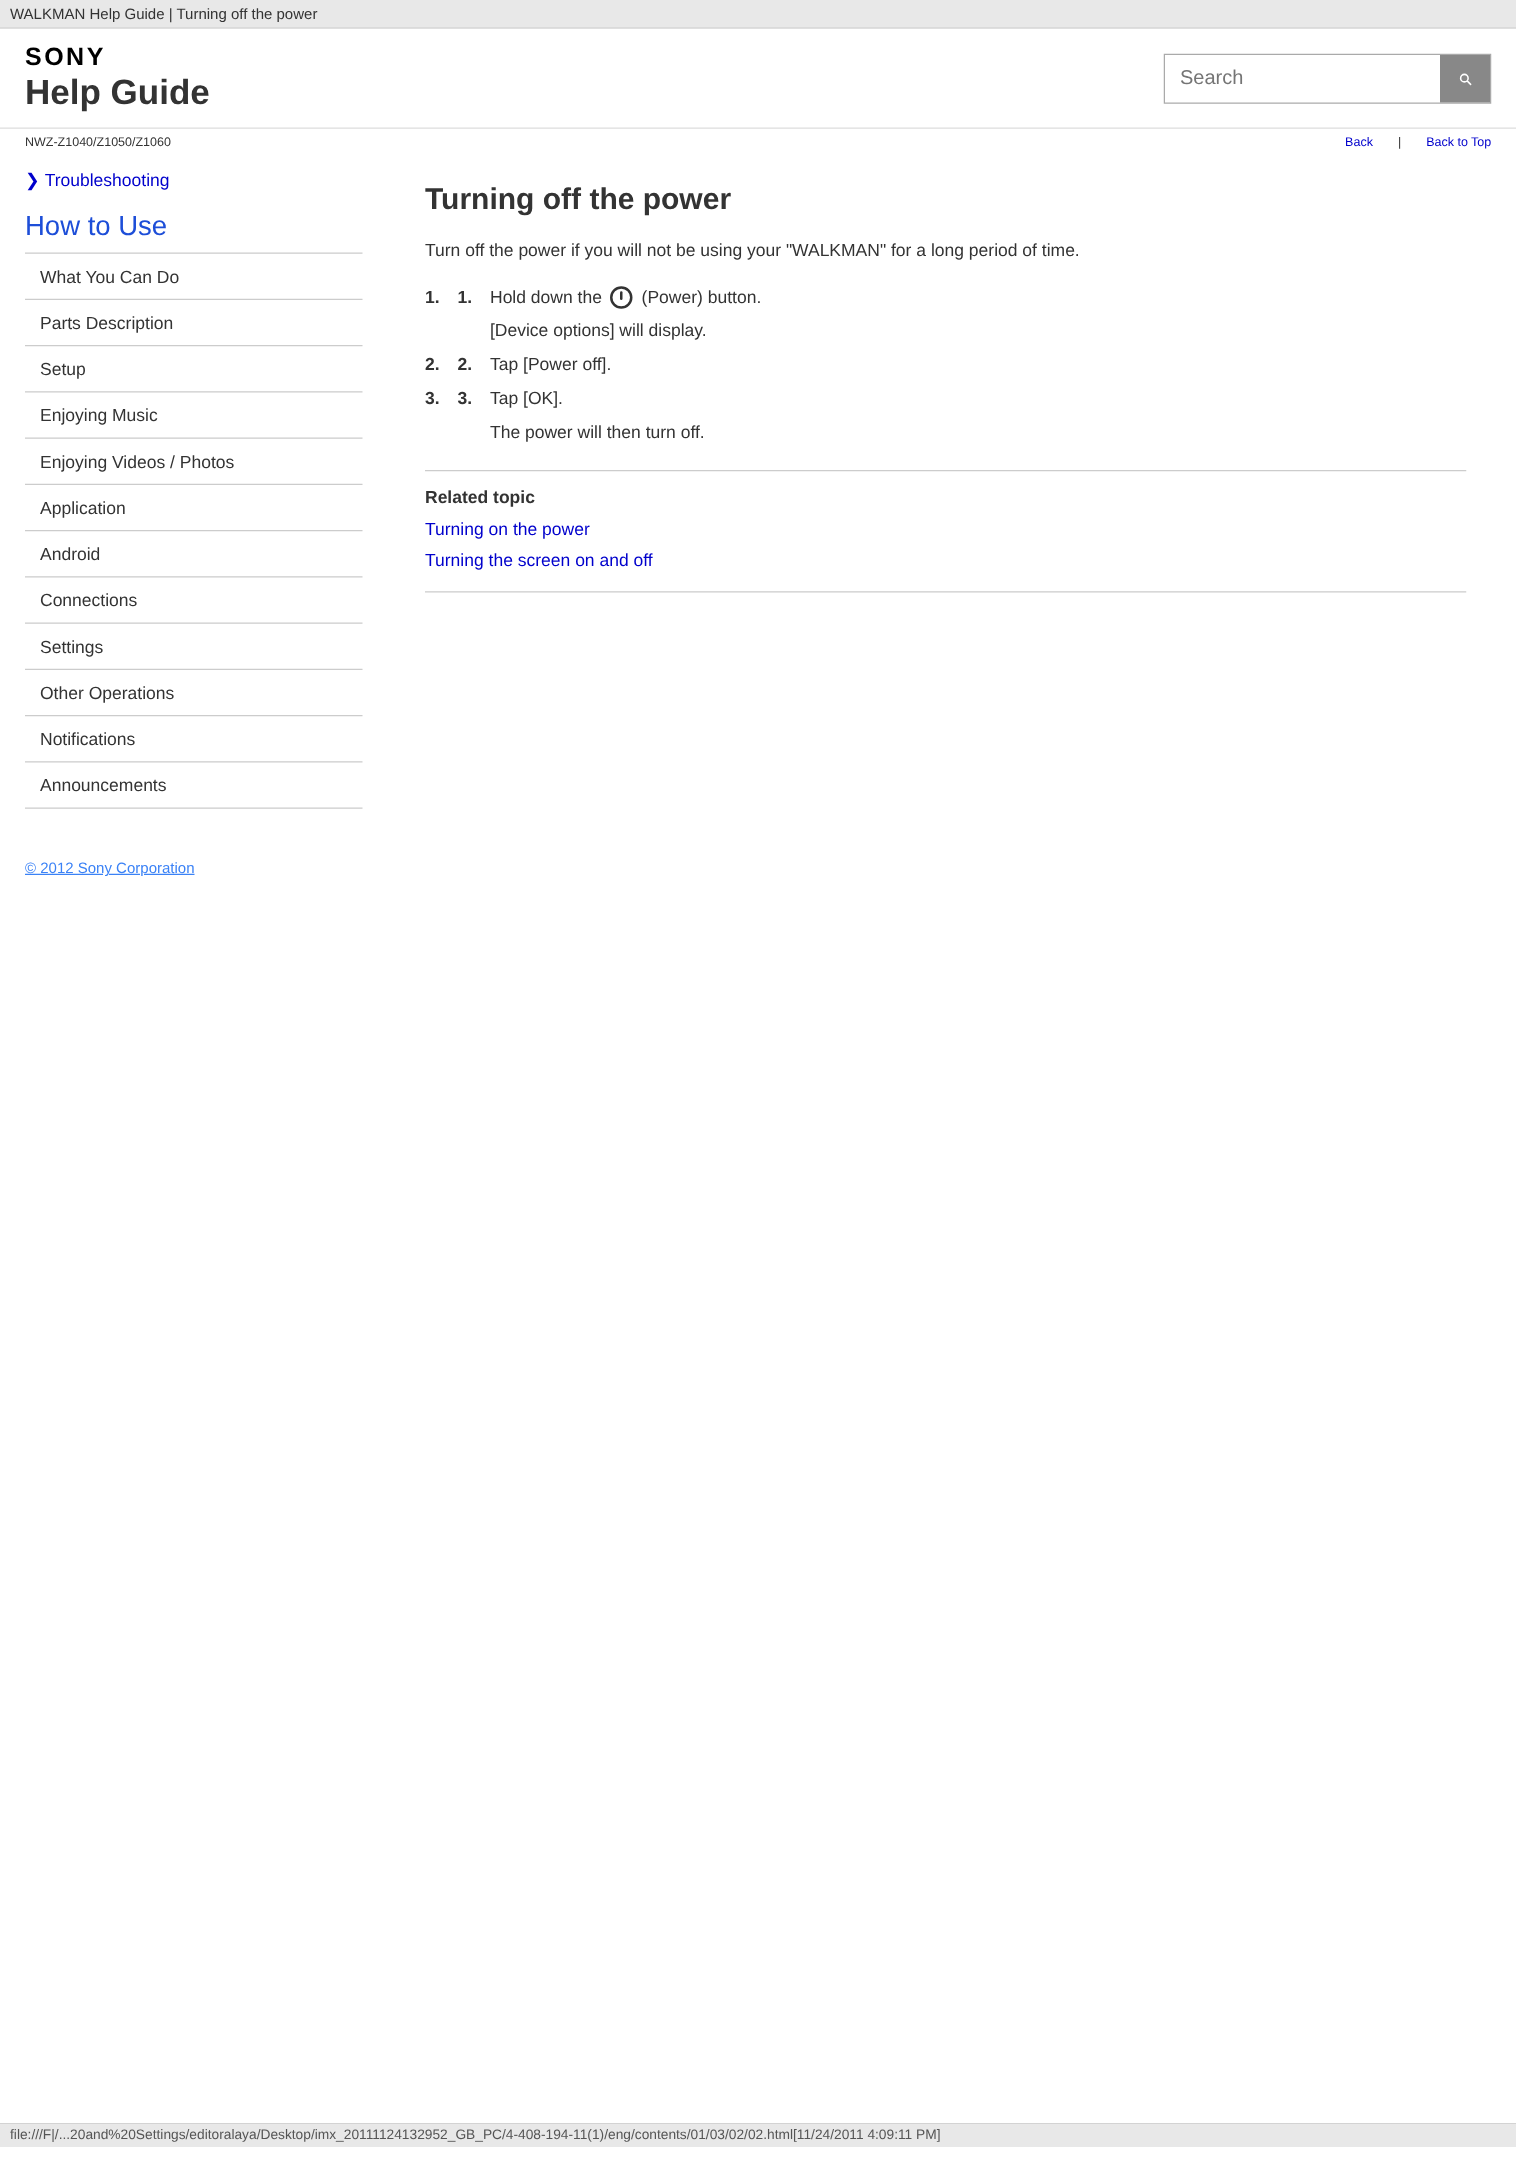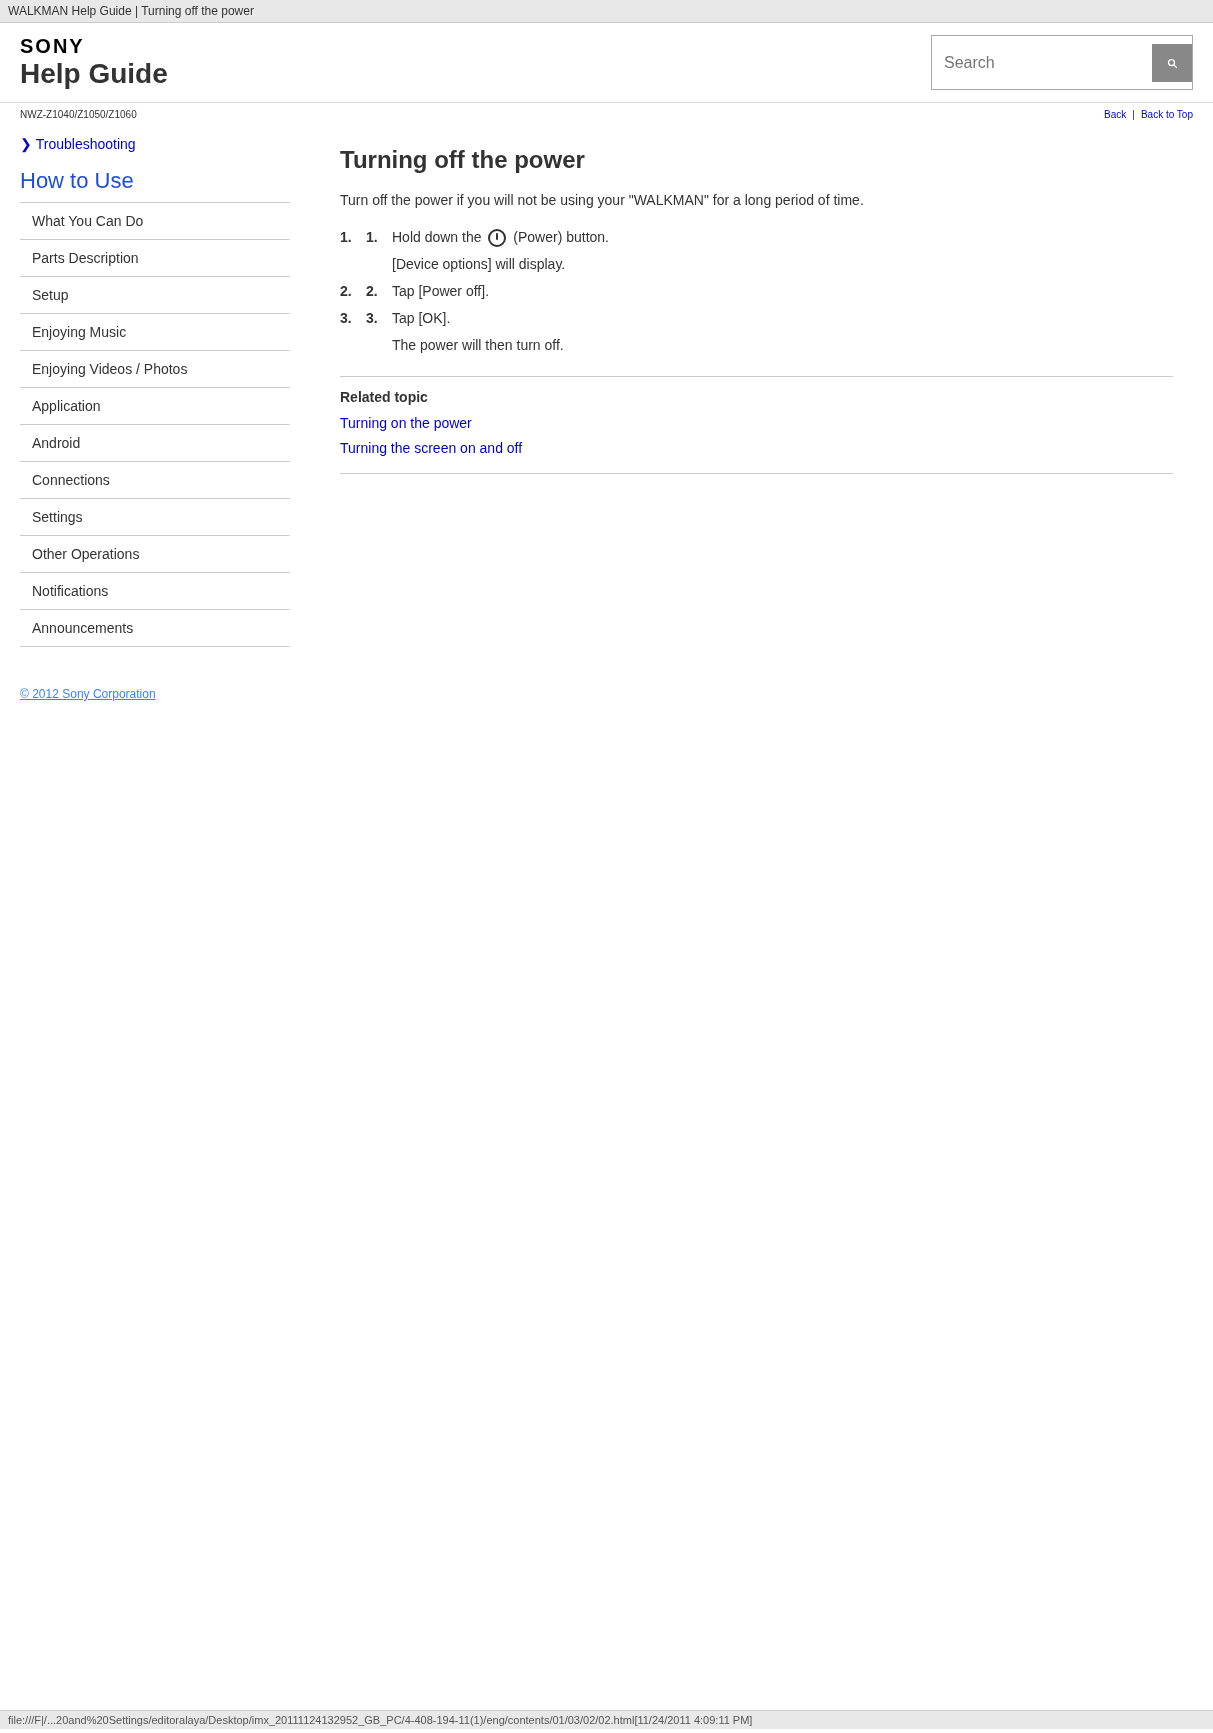--- a/index.html
+++ b/index.html
@@ -16,20 +16,21 @@
       font-size: 12px;
       color: #333;
       border-bottom: 1px solid #ccc;
     }
     
     .header {
       background: #fff;
       border-bottom: 1px solid #ddd;
       padding: 12px 20px;
       display: flex;
+      align-items: center;
       justify-content: space-between;
     }
     .logo-container {
       display: flex;
       flex-direction: column;
     }
     .sony-logo {
       font-size: 20px;
       font-weight: 900;
       letter-spacing: 2px;
@@ -77,21 +78,21 @@
       display: flex;
       justify-content: space-between;
       align-items: center;
       font-size: 10px;
     }
     .nav-model {
       color: #333;
     }
     .nav-links {
       display: flex;
-      gap: 6px;
+      gap: 20px;
       align-items: flex-end;
     }
     .nav-link {
       color: #00c;
       text-decoration: none;
       cursor: pointer;
     }
     .nav-separator {
       color: #333;
     }
@@ -208,21 +209,21 @@
       text-decoration: underline;
     }
     
     .browser-bottom {
       background: #e8e8e8;
       padding: 3px 8px;
       font-size: 11px;
       color: #555;
       border-top: 1px solid #ccc;
       position: fixed;
-      bottom: 4px;
+      bottom: 16px;
       left: 0;
       right: 0;
     }
   </style>
 </head>
 <body>
 
 <div class="browser-title">
   <span>WALKMAN Help Guide | Turning off the power</span>
 </div>

